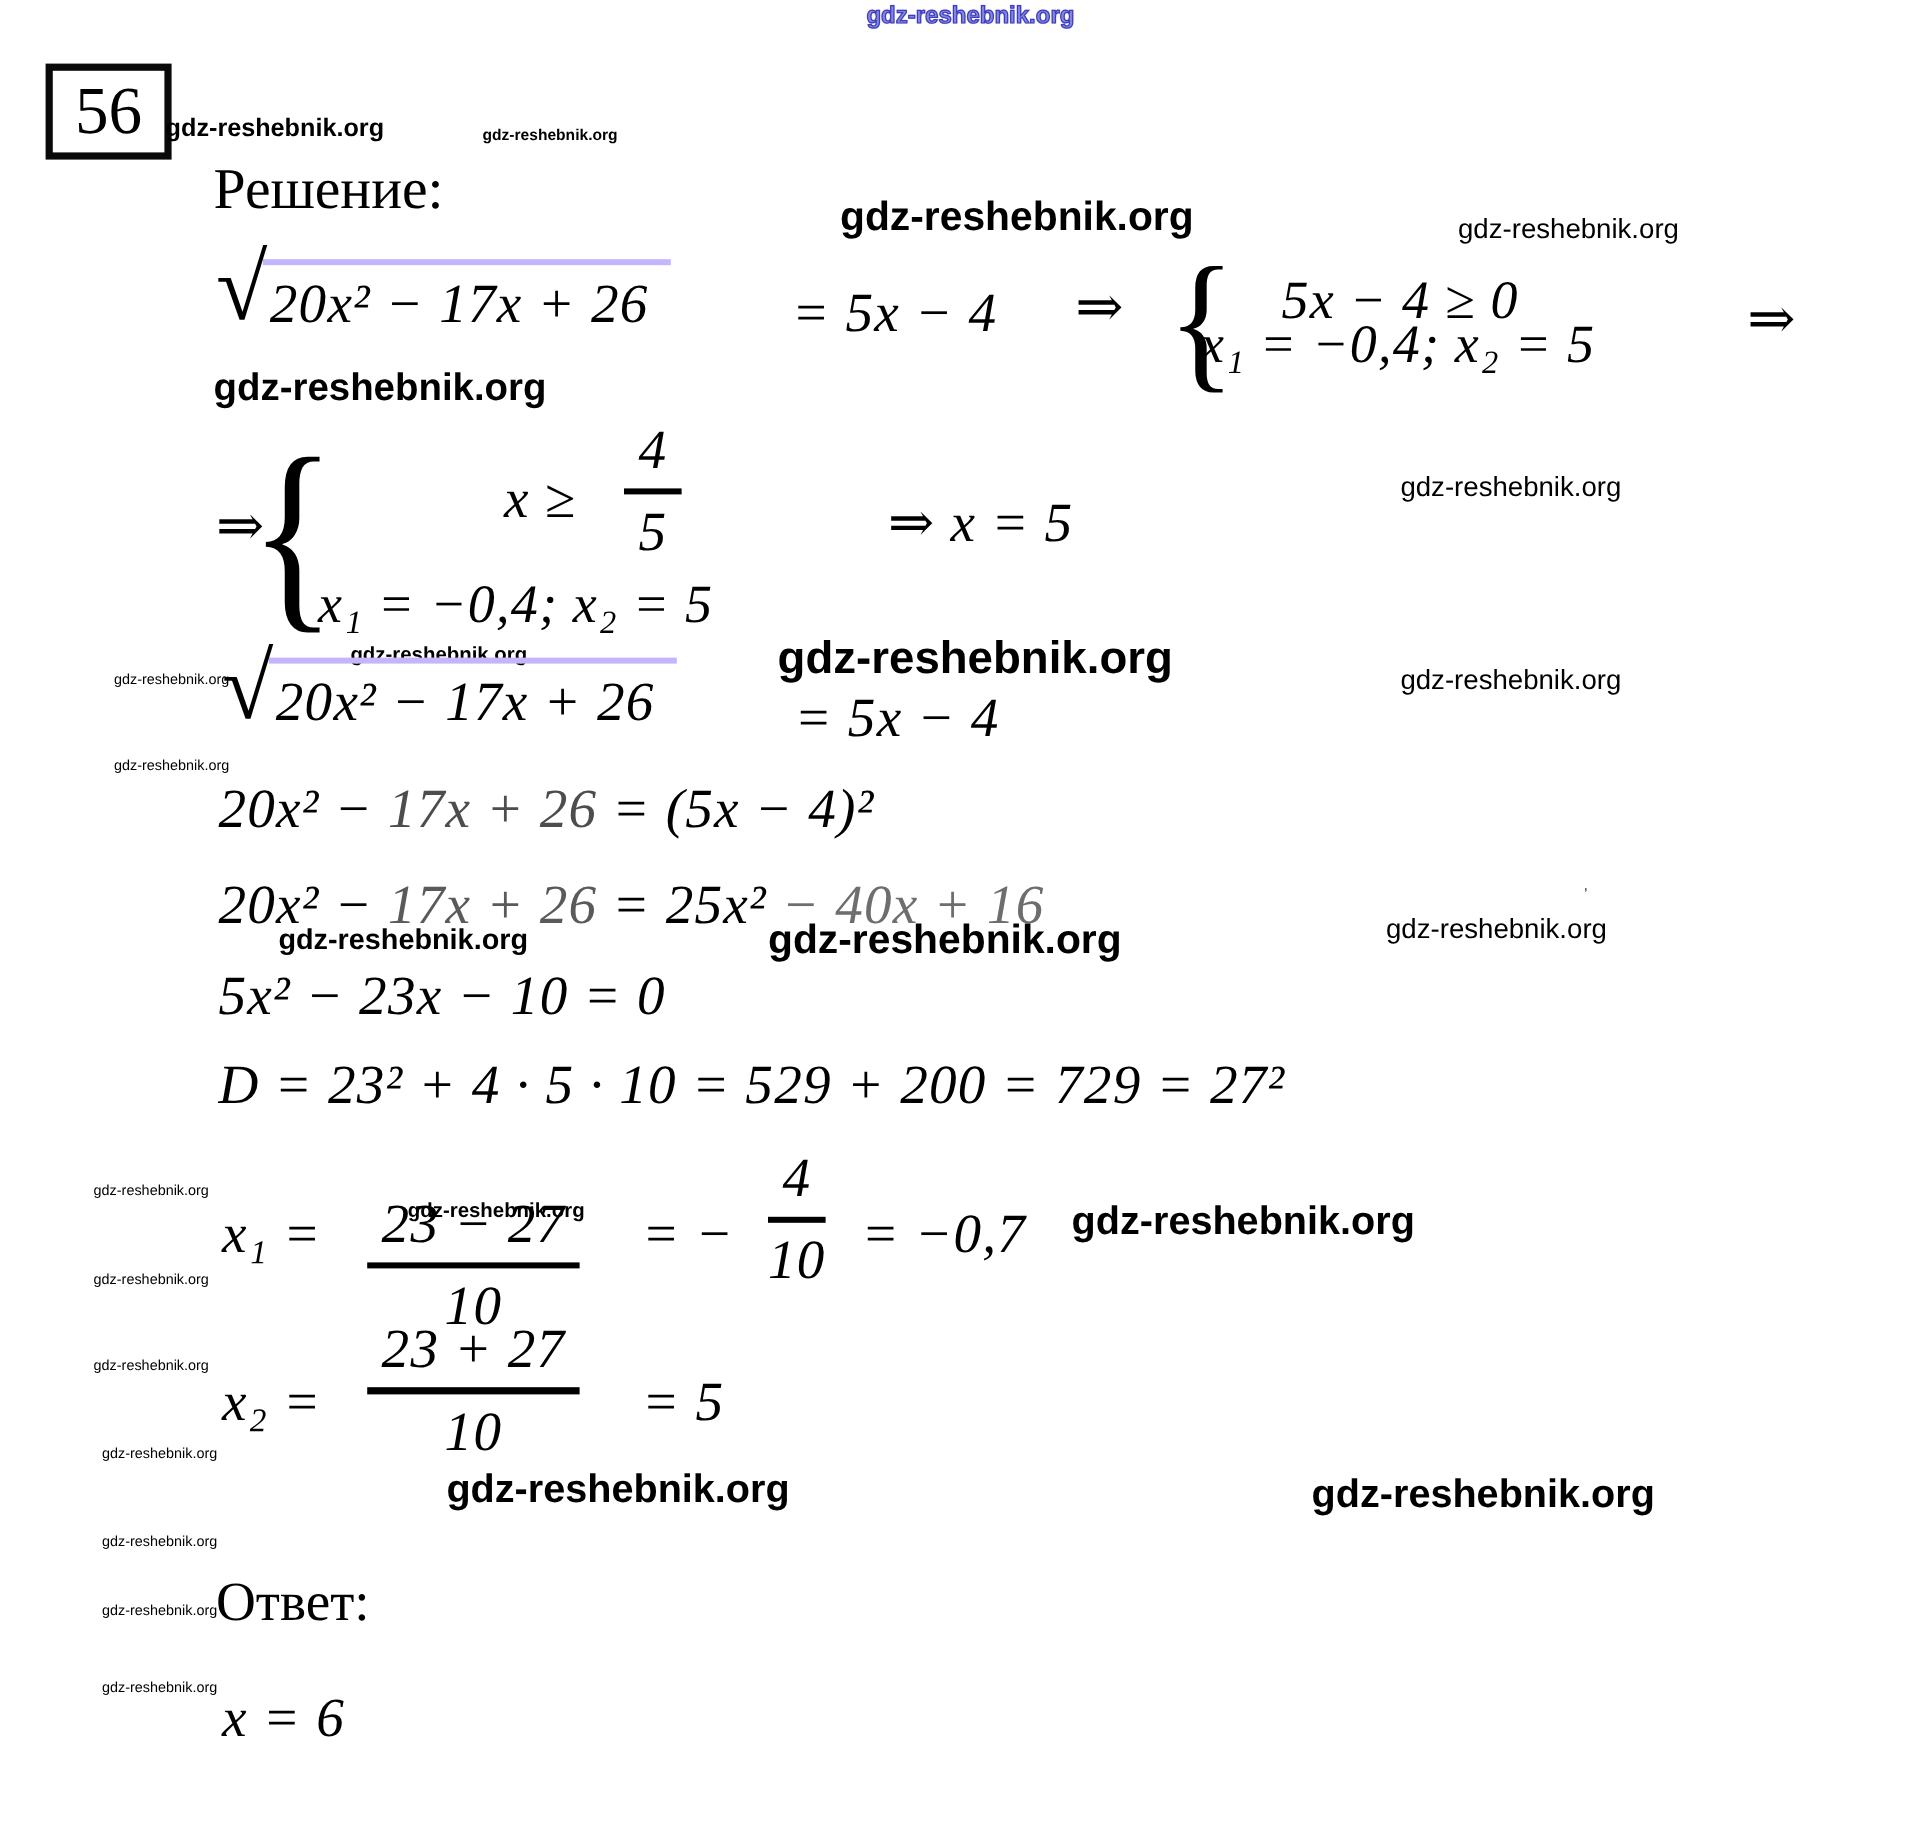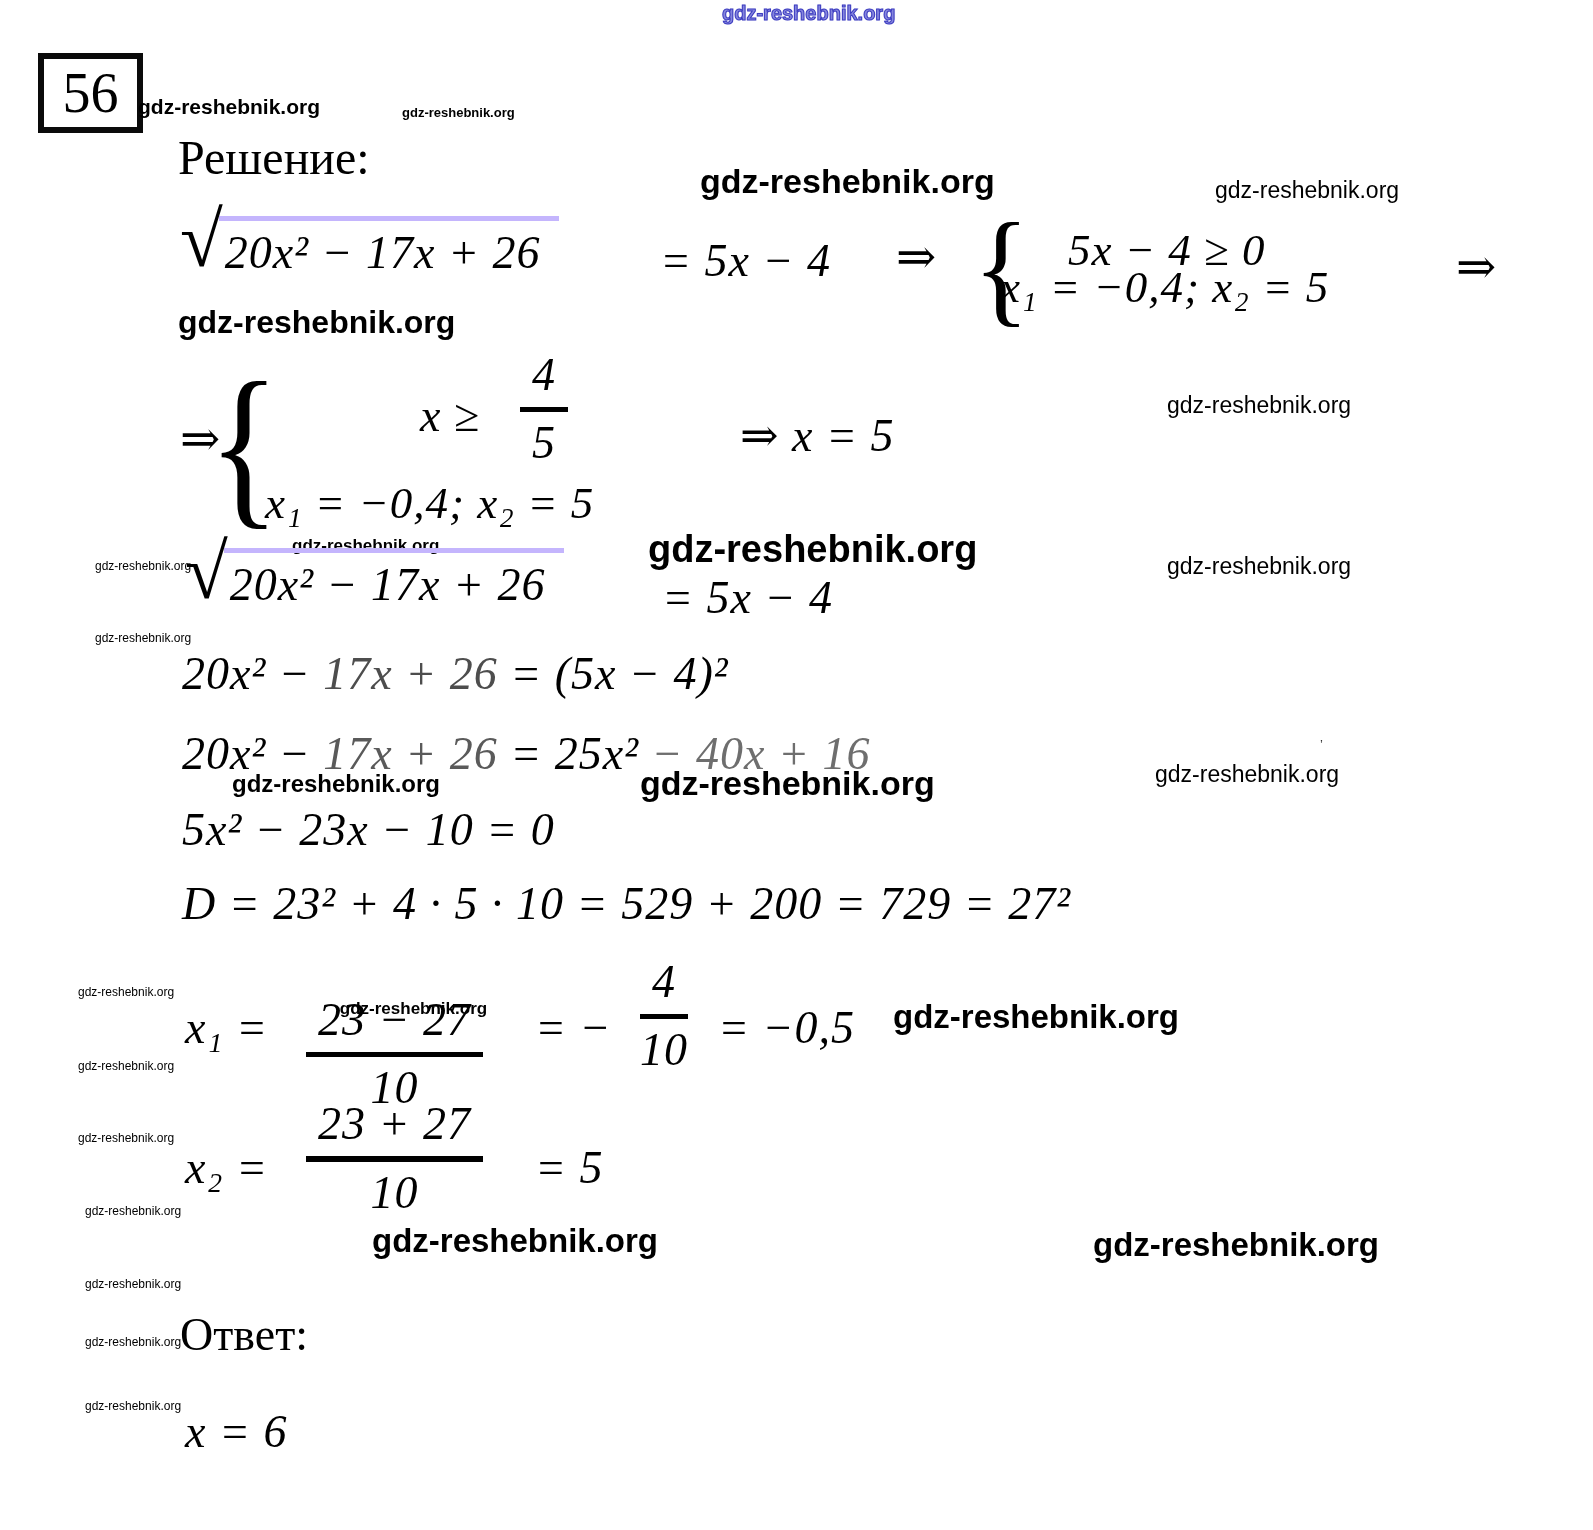--- a/index.html
+++ b/index.html
@@ -125,21 +125,21 @@
   <div class="math frac" style="left:306px;top:991px;">
     <span class="fnum">23 − 27</span>
     <span class="fden">10</span>
   </div>
   <span class="wm" style="left:306px;top:1000px;width:215px;text-align:center;font-size:17px;font-weight:700;">gdz-reshebnik.org</span>
   <div class="math" style="left:535px;top:1000px;">= −</div>
   <div class="math frac" style="left:628px;top:953px;">
     <span class="fnum">4</span>
     <span class="fden">10</span>
   </div>
-  <div class="math" style="left:718px;top:1000px;">= −0,5</div>
+  <div class="math" style="left:718px;top:1000px;">= −0,7</div>
   <span class="wm" style="left:893px;top:1000px;font-size:33px;font-weight:700;">gdz-reshebnik.org</span>
   <span class="wm" style="left:78px;top:1060px;font-size:12px;">gdz-reshebnik.org</span>
 
   <span class="wm" style="left:78px;top:1132px;font-size:12px;">gdz-reshebnik.org</span>
   <div class="math" style="left:185px;top:1140px;">x₂ =</div>
   <div class="math frac thickbar" style="left:306px;top:1095px;">
     <span class="fnum">23 + 27</span>
     <span class="fden">10</span>
   </div>
   <div class="math" style="left:535px;top:1140px;">= 5</div>

